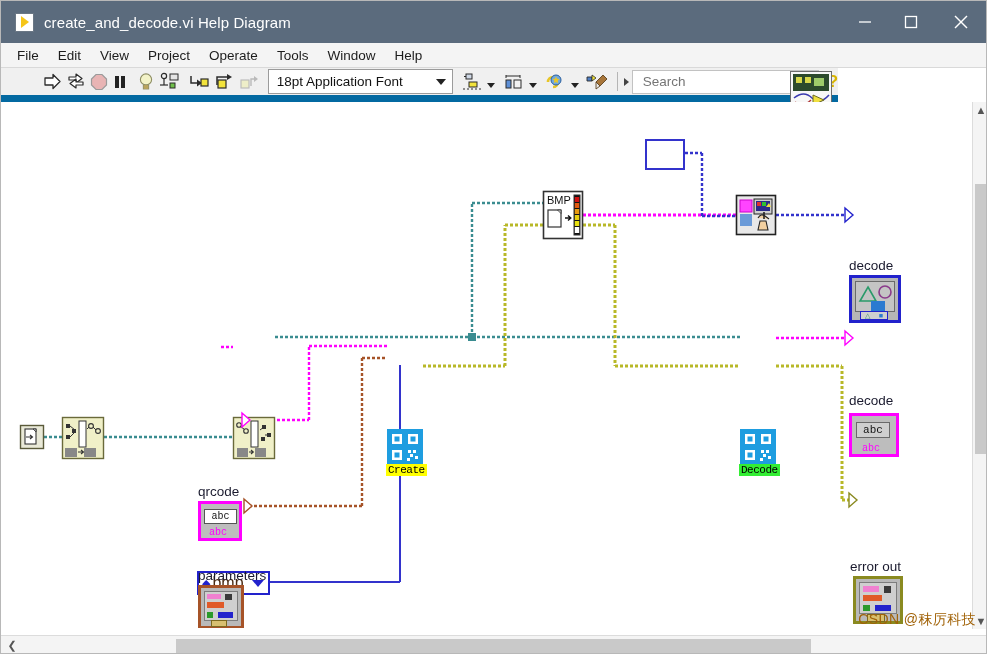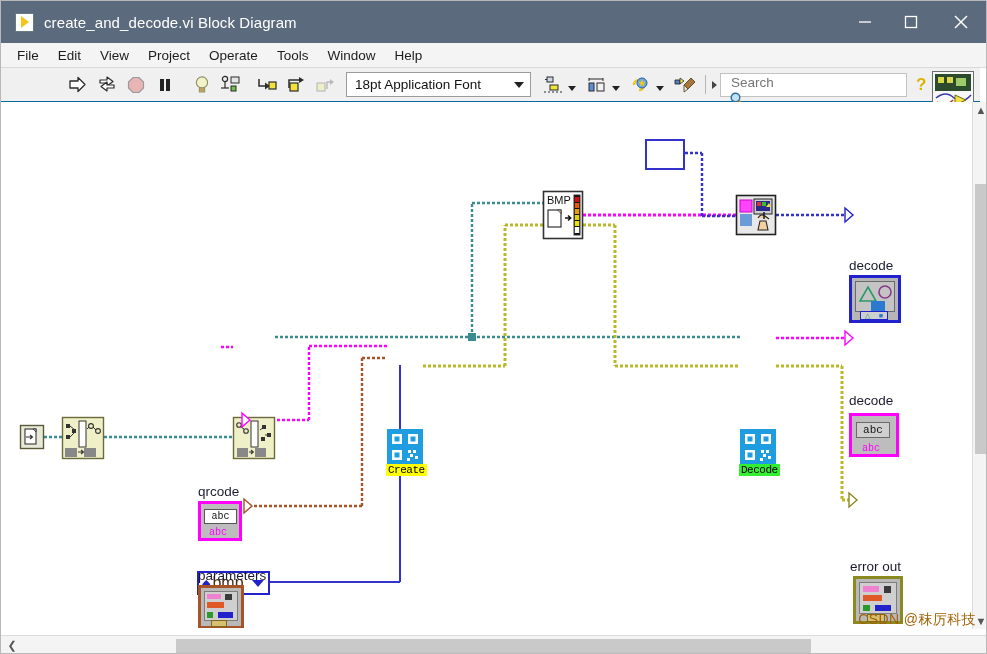--- a/index.html
+++ b/index.html
@@ -55,22 +55,22 @@
     display: flex; align-items: center;
   }
   .menu-item {
     font-size: 13.5px; color: #1c1c1c; padding: 3px 9px; margin-left: 1px;
     cursor: default; white-space: nowrap;
   }
   .menu-item:first-child { margin-left: 7px; }
 
   
   .toolbar {
-    position: absolute; left: 0; top: 67px; width: 979px; height: 34px;
-    background: #f0f0f0; border-bottom: 1px solid #0369a1;
+    position: absolute; left: 0; top: 67px; width: 837px; height: 34px;
+    background: #f0f0f0; border-bottom: 7px solid #0369a1;
     display: flex; align-items: center;
   }
   .tb-icon {
     width: 25px; height: 26px; margin: 0 2px;
     display: flex; align-items: center; justify-content: center;
     position: relative;
   }
   .tb-sep { width: 8px; }
   .fontbox {
     height: 25px; min-width: 185px; border: 1px solid #9b9b9b; background: #ffffff;
@@ -91,21 +91,21 @@
   }
   .search-sep {
     width: 1px; height: 19px; background: #b5b5b5; margin: 0 6px 0 2px;
   }
   .search-tri {
     width: 0; height: 0; border-top: 4px solid transparent; border-bottom: 4px solid transparent;
     border-left: 5px solid #444; margin-right: 3px;
   }
   .search-box {
     width: 187px; height: 24px; background: #ffffff; border: 1px solid #c2c2c2;
-    display: flex; align-items: flex-start; padding: 0 12px 0 8px; justify-content: space-between; flex-direction: column;
+    display: flex; align-items: center; padding: 0 12px 0 8px; justify-content: space-between;
   }
   .search-box input {
     border: 0; outline: 0; font-size: 13.5px; color: #8d8d8d;
     font-family: "Liberation Sans", sans-serif; width: 140px; background: transparent;
   }
   .help-q { font-size: 17px; color: #d8b400; font-weight: bold; margin-left: 9px; }
   .vi-icon {
     position: absolute; right: 6px; top: 3px; width: 42px; height: 42px;
     border: 1px solid #6d6d6d; background: #f7f7f7;
   }
@@ -161,21 +161,21 @@
 </style>
 </head>
 <body>
 
 <div id="app">
 
   <div class="titlebar">
     <div class="titlebar-icon">
       <div class="tri"></div>
     </div>
-    <div class="titlebar-title">create_and_decode.vi Block Diagram</div>
+    <div class="titlebar-title">create_and_decode.vi Help Diagram</div>
     <div class="win-btns">
       <div class="win-btn">
         <svg width="14" height="14" viewBox="0 0 14 14">
             <line x1="1" y1="7" x2="13" y2="7" stroke="#ffffff" stroke-width="1.3"></line>
           </svg>
       </div>
       <div class="win-btn">
         <svg width="14" height="14" viewBox="0 0 14 14">
             <rect x="1.5" y="1.5" width="11" height="11" fill="none" stroke="#ffffff" stroke-width="1.3"></rect>
           </svg>

